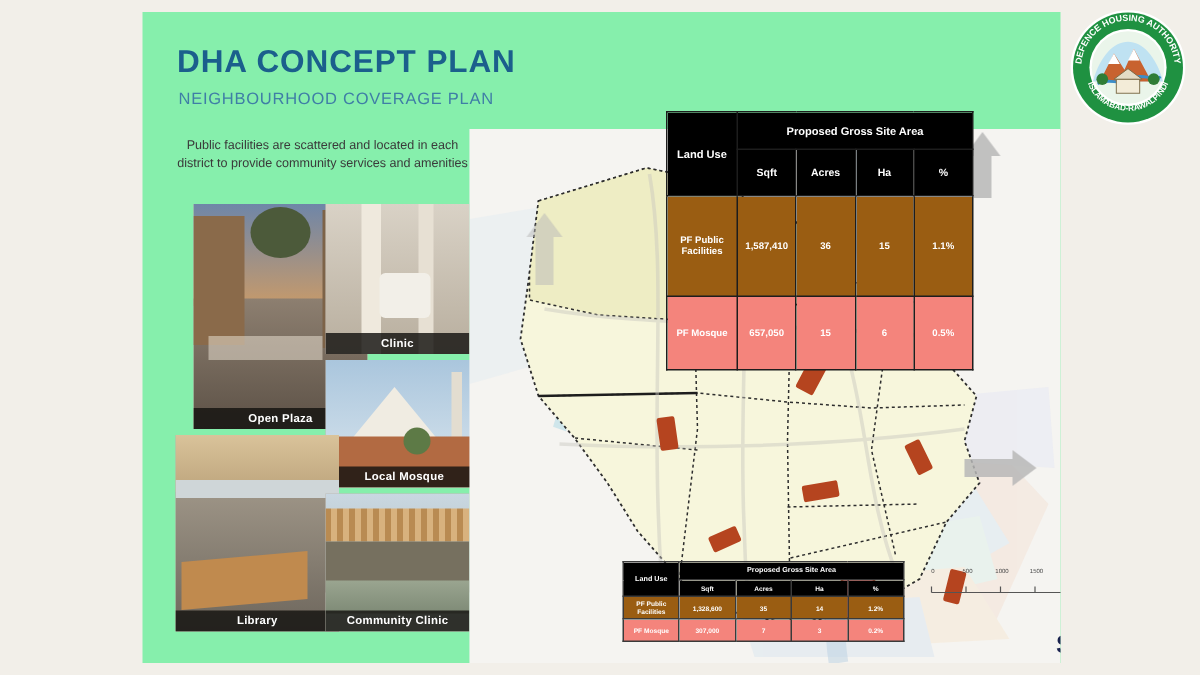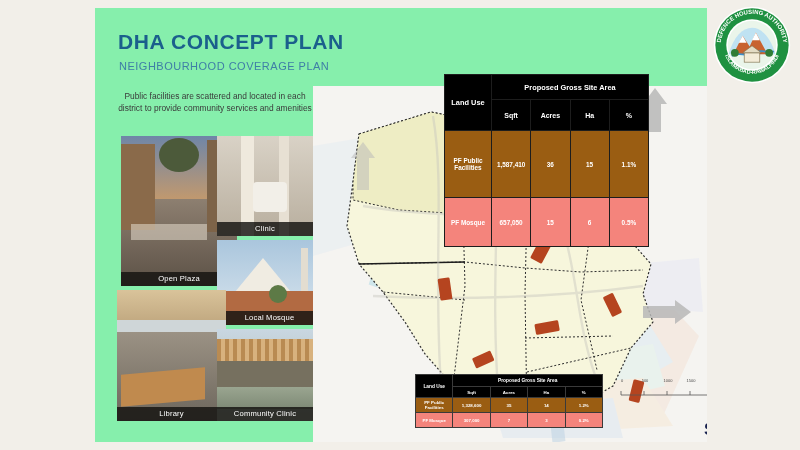--- a/index.html
+++ b/index.html
@@ -30,27 +30,27 @@
     position:absolute;left:22px;top:82px;width:196px;
     font-size:8.4px;line-height:1.45;color:#3a3a3a;text-align:center;
   }
   #photo-grid{
     position:absolute;left:22px;top:128px;width:196px;height:285px;
   }
   .photo{position:absolute;overflow:hidden;background:#b9b2a8;}
   .photo .cap{
     position:absolute;left:0;right:0;bottom:0;
     background:rgba(20,18,16,.82);color:#fff;
-    font-size:7.6px;font-weight:normal;text-align:center;
+    font-size:7.6px;font-weight:bold;text-align:center;
     padding:2.5px 0 3px;letter-spacing:.2px;
   }
   .sky{position:absolute;left:0;top:0;right:0;height:55%;}
   .grd{position:absolute;left:0;right:0;bottom:0;height:50%;}
 
-  #p-plaza{left:4px;top:0;width:116px;height:150px;}
+  #p-plaza{left:12px;top:0;width:116px;height:150px;}
   #p-clinic{left:100px;top:0;width:96px;height:100px;}
   #p-mosque{left:100px;top:104px;width:105px;height:85px;}
   #p-library{left:0;top:154px;width:109px;height:131px;}
   #p-comm{left:100px;top:193px;width:96px;height:92px;}
 
   
   #map{
     position:absolute;left:218px;top:78px;width:394px;height:356px;
     overflow:hidden;background:#f4f4f2;
   }

